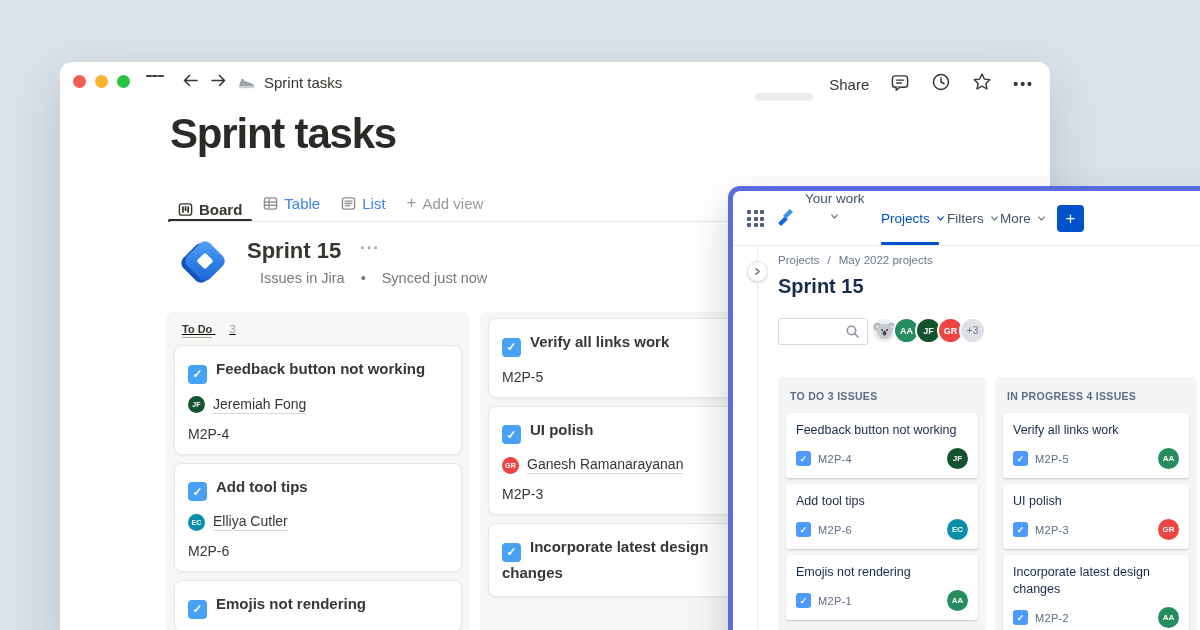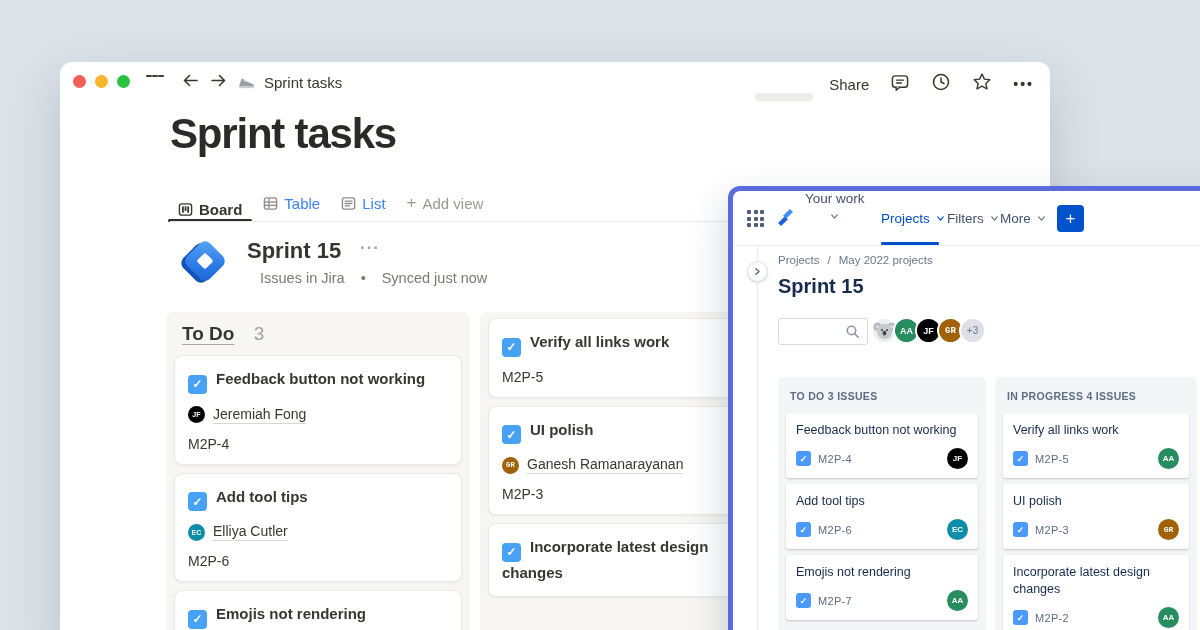--- a/index.html
+++ b/index.html
@@ -42,36 +42,36 @@
   .sprint-logo .d1 { position:absolute; left:7px; top:7px; width:32px; height:32px;
                      background:linear-gradient(135deg,#5aa7f8 0%,#2f7de8 55%,#1b66d2 100%);
                      transform:rotate(45deg); border-radius:7px; }
   .sprint-logo .d2 { position:absolute; left:17px; top:17px; width:12px; height:12px; background:#fff; transform:rotate(45deg); border-radius:2px; }
   .sprint-name { position:absolute; left:187px; top:176px; font-size:22px; font-weight:700; color:#37352f; }
   .sprint-more { position:absolute; left:300px; top:176px; font-size:17px; color:#a3a19c; letter-spacing:1px; font-weight:700; }
   .sprint-sub  { position:absolute; left:188px; top:208px; font-size:14.5px; color:#7b7975; display:flex; gap:16px;margin-left:12px; }
 
   .npanel { position:absolute; top:250px; width:304px; height:380px; background:#f7f6f4; border-radius:8px; padding:6px 8px 8px; }
   .npanel.p1 { left:106px; } .npanel.p2 { left:420px; }
-  .npanel-head { padding:5px 8px 10px; font-size:19px; }
+  .npanel-head { padding:5px 8px 10px; font-size:11px;text-decoration:underline; }
   .npanel-title { color:#373530; font-weight:600; text-decoration:underline; text-decoration-color:#aaa7a1; text-underline-offset:4px; text-decoration-thickness:1px; }
   .npanel-count { color:#a3a09b; margin-left:14px; }
   .ncard { background:#fff; border:1px solid #e9e8e5; border-radius:8px; box-shadow:0 1px 3px rgba(20,20,18,.05);
            padding:12px 13px; margin-bottom:8px; }
   .ncard-title { font-size:15px; font-weight:600; color:#393734; line-height:22px; }
   .ncheck { display:inline-flex; width:19px; height:19px; background:#47a1f5; border-radius:4px;
             vertical-align:-4px; margin-right:9px; align-items:center; justify-content:center; }
   .ncheck::after { content:"✓"; color:#fff; font-size:12px; font-weight:700; }
   .nassign { display:flex; align-items:center; gap:8px; margin-top:12px; }
   .navatar { width:17px; height:17px; border-radius:50%; color:#fff; font-size:7px; font-weight:700;
              display:flex; align-items:center; justify-content:center; letter-spacing:.2px; }
   .nname { font-size:14px; color:#393734; border-bottom:1.5px solid #d9d7d2; line-height:17px; }
   .nkey { margin-top:12px; font-size:14px; color:#393734; }
 
-  .green { background:#278c5e; } .cyan { background:#000000; } .teal { background:#0b8fa8;text-align:center; } .red { background:#a16207;font-family:Liberation Mono, monospace; }
+  .green { background:#278c5e; } .cyan { background:#14532d; } .teal { background:#0b8fa8;text-align:center; } .red { background:#ef4444; }
 
   
   .jwin { position:absolute; left:728px; top:186px; width:492px; height:500px; background:#fff;
           border:5px solid #5a6be0; border-radius:12px; box-shadow:0 18px 40px rgba(25,39,60,.22); }
   .jnav { position:absolute; left:0; top:0; right:0; height:54px; }
   .jnav-divider { position:absolute; left:0; right:0; top:54px; height:1px; background:#ebecf0; }
   .jgrid { position:absolute; left:14px; top:19px; width:17px; height:17px; display:grid;
            grid-template-columns:repeat(3,1fr); gap:2.5px; }
   .jgrid span { background:#505f79; border-radius:1px; }
   .jlogo { position:absolute; left:42px; top:16px; }
@@ -374,21 +374,21 @@
         <div class="jcard-meta">
             <span class="jcheck"></span>
             <span class="jkey">M2P-6</span>
             <span class="javatar teal">EC</span>
           </div>
       </div>
       <div class="jcard">
         <div class="jcard-title">Emojis not rendering</div>
         <div class="jcard-meta">
             <span class="jcheck"></span>
-            <span class="jkey">M2P-7</span>
+            <span class="jkey">M2P-1</span>
             <span class="javatar green">AA</span>
           </div>
       </div>
       <div class="jcreate">
         
         
       </div>
     </div>
 
     <div class="jcol c2">

